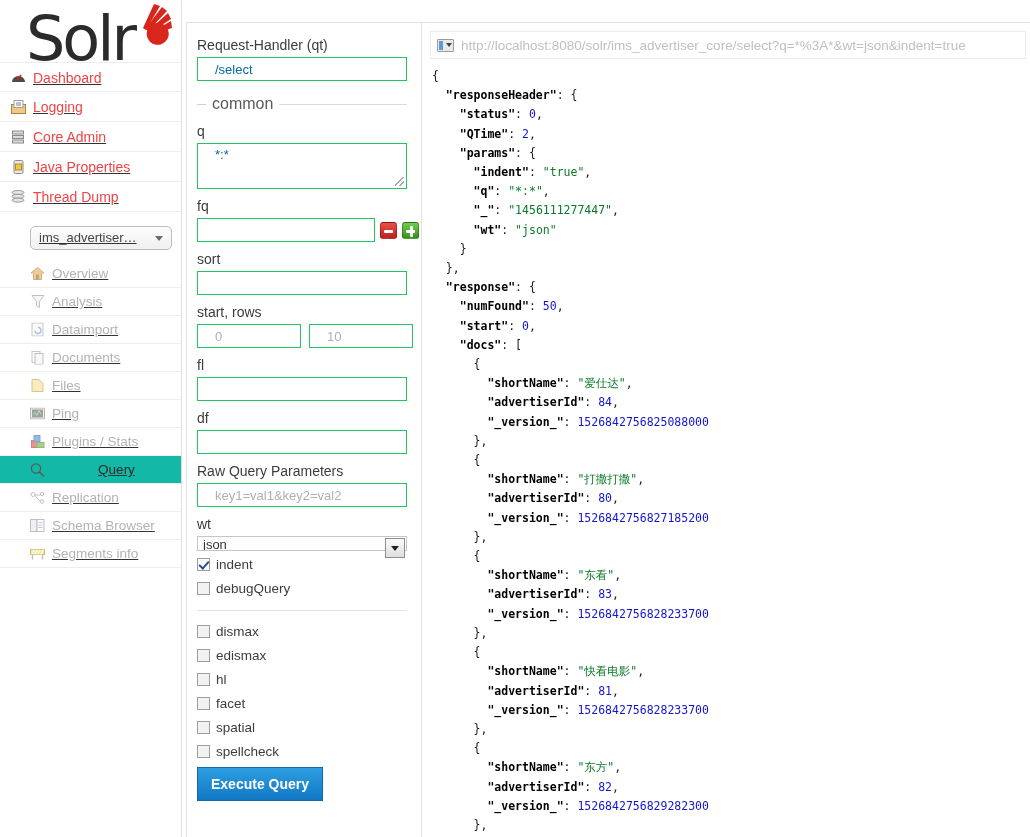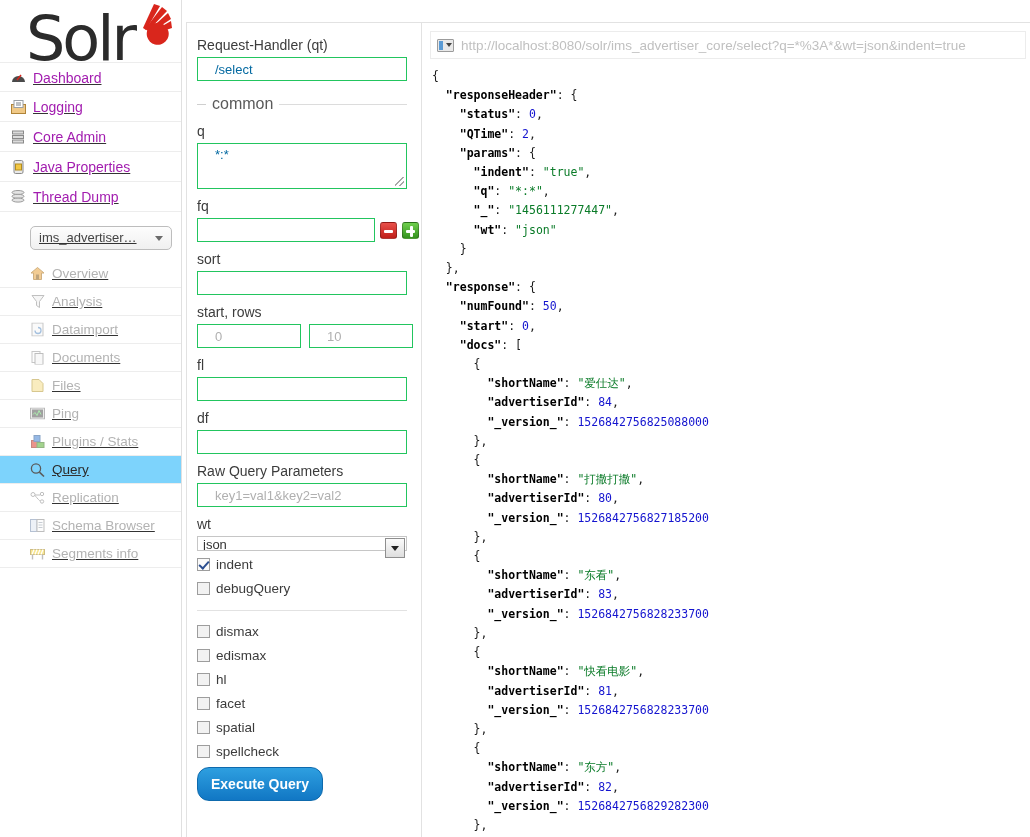--- a/index.html
+++ b/index.html
@@ -27,21 +27,21 @@
     font-size: 62px; font-weight: 400; letter-spacing: -3px;
     color: #2b2b2b; line-height: 1;
   }
   .logo-flare { position: absolute; left: 110px; top: 4px; width: 62px; height: 56px; }
 
   .nav-main { list-style: none; margin: 0; padding: 0; }
   .nav-main > li {
     border-bottom: 1px solid #ededed;
     height: 30px; line-height: 30px;
     padding-left: 33px; position: relative;
-    font-size: 14px; color: #a21caf; cursor: pointer;
+    font-size: 14px; color: #ef4444; cursor: pointer;
   }
   .nav-main > li:first-child { border-top: 1px solid #ededed; }
   .nav-ico {
     position: absolute; left: 10px; top: 50%;
     transform: translateY(-50%);
     width: 16px; height: 16px;
     display: flex; align-items: center; justify-content: center;
   }
   .dash-row { margin-top: -30px; background: transparent; }
 
@@ -63,21 +63,21 @@
     border-top: 5px solid #6b6b6b;
   }
 
   .nav-core { list-style: none; margin: 0; padding: 0; }
   .nav-core > li {
     border-bottom: 1px solid #ededed;
     height: 28px; line-height: 28px;
     padding-left: 52px; position: relative;
     font-size: 13.5px; color: #b3b3b3; cursor: pointer;
   }
-  .nav-core > li.active { background: #7dd3fc; color: #2b2b2b; }
+  .nav-core > li.active { background: #14b8a6; color: #2b2b2b; text-align: center; }
   .nav-core > li.active .nav-ico2 { opacity: 1; }
   .nav-ico2 {
     position: absolute; left: 29px; top: 50%;
     transform: translateY(-50%);
     width: 17px; height: 17px; opacity: .55;
     display: flex; align-items: center; justify-content: center;
   }
 
   
   #content {
@@ -181,21 +181,21 @@
   .cb.checked:after {
     content: ""; position: absolute; left: 3px; top: 0px;
     width: 4px; height: 8px;
     border: solid #2a4d8f; border-width: 0 2px 2px 0;
     transform: rotate(42deg);
   }
   .divider-line { height: 1px; background: #e2e2e2; margin: 10px 0 8px 0; }
   .exec-btn {
     margin-top: 4px;
     background: linear-gradient(#2e9fe0, #1177c4);
-    border: 1px solid #0e6aad; border-radius: 12px;
+    border: 1px solid #0e6aad; border-radius: 0;
     color: #fff; font-size: 14px; font-weight: bold;
     padding: 8px 13px; cursor: pointer;
     font-family: "Liberation Sans", sans-serif;
   }
 
   
   #result {
     flex: 1; padding: 8px 0 0 8px; overflow: hidden; position: relative;
   }
   .url-bar {

